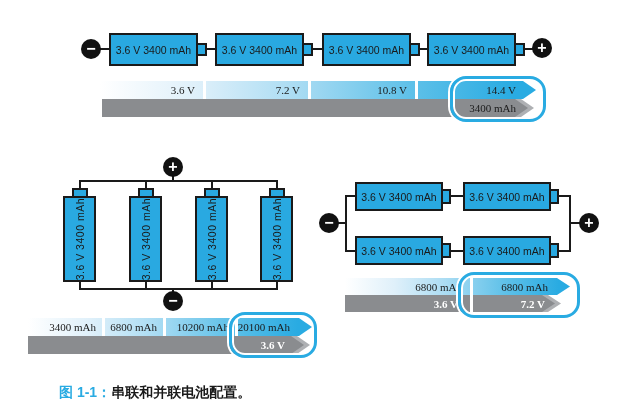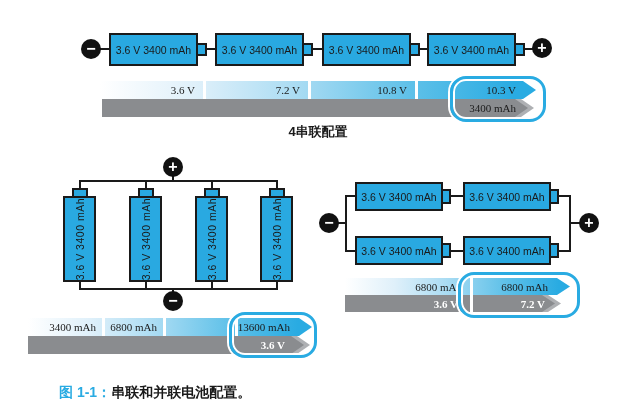--- a/index.html
+++ b/index.html
@@ -100,30 +100,29 @@
     <div class="wire" style="left:524px; top:48px; width:9px; height:2px;"></div>
     <div class="terminal" style="left:532px; top:38px;">+</div>
 
     <div class="bar blue arrow" style="left:100px; top:81px; width:436px; height:18px;">
       <div class="sep" style="left:103px;"></div>
       <div class="sep" style="left:208px;"></div>
       <div class="sep" style="left:315px;"></div>
       <div class="seg-label" style="width:95px;">3.6 V</div>
       <div class="seg-label" style="width:200px;">7.2 V</div>
       <div class="seg-label" style="width:307px;">10.8 V</div>
-      <div class="seg-label" style="width:416px;">10.3 V</div>
+      <div class="seg-label" style="width:416px;">14.4 V</div>
     </div>
 
     <div class="bar graylight arrow" style="left:102px; top:99px; width:432px; height:18px;"></div>
     <div class="bar gray arrow" style="left:102px; top:99px; width:426px; height:18px;">
       <div class="seg-label" style="width:414px;">3400 mAh</div>
     </div>
 
     <div class="callout" style="left:450px; top:76px; width:96px; height:46px;"></div>
-    <div class="config-label" style="left:100px; top:123px; width:436px;">4串联配置</div>
   </div>
 
   <div class="layer">
     <div class="terminal" style="left:163px; top:157px;">+</div>
     <div class="wire" style="left:172px; top:176px; width:2px; height:6px;"></div>
     <div class="wire" style="left:79px; top:180px; width:199px; height:2px;"></div>
 
     <div class="wire" style="left:79px;  top:182px; width:2px; height:8px;"></div>
     <div class="wire" style="left:145px; top:182px; width:2px; height:8px;"></div>
     <div class="wire" style="left:211px; top:182px; width:2px; height:8px;"></div>
@@ -154,21 +153,22 @@
     <div class="wire" style="left:79px; top:288px; width:199px; height:2px;"></div>
     <div class="wire" style="left:172px; top:289px; width:2px; height:5px;"></div>
     <div class="terminal" style="left:163px; top:291px;">−</div>
 
     <div class="bar blue arrow" style="left:28px; top:318px; width:284px; height:18px;">
       <div class="sep" style="left:74px;"></div>
       <div class="sep" style="left:135px;"></div>
       <div class="sep" style="left:207px;"></div>
       <div class="seg-label" style="width:68px;">3400 mAh</div>
       <div class="seg-label" style="width:129px;">6800 mAh</div>
-      <div class="seg-label" style="width:262px;">13600 mAh</div>
+      <div class="seg-label" style="width:201px;">10200 mAh</div>
+      <div class="seg-label" style="width:262px;">20100 mAh</div>
     </div>
 
     <div class="bar graylight arrow" style="left:28px; top:336px; width:282px; height:18px;"></div>
     <div class="bar gray arrow" style="left:28px; top:336px; width:276px; height:18px;">
       <div class="seg-label white" style="width:257px;">3.6 V</div>
     </div>
 
     <div class="callout" style="left:229px; top:312px; width:88px; height:46px;"></div>
   </div>
 

